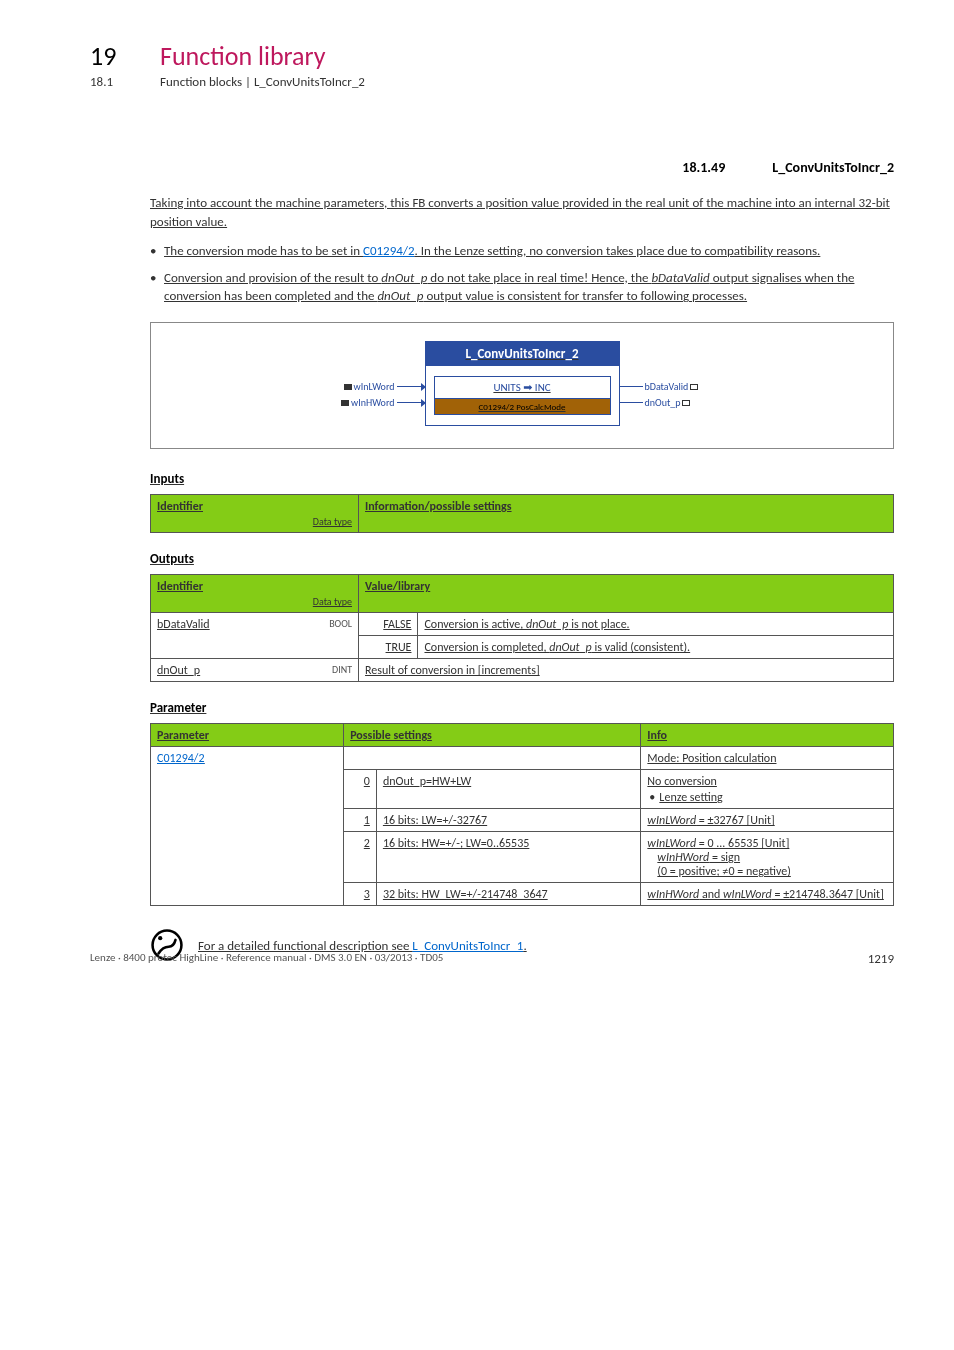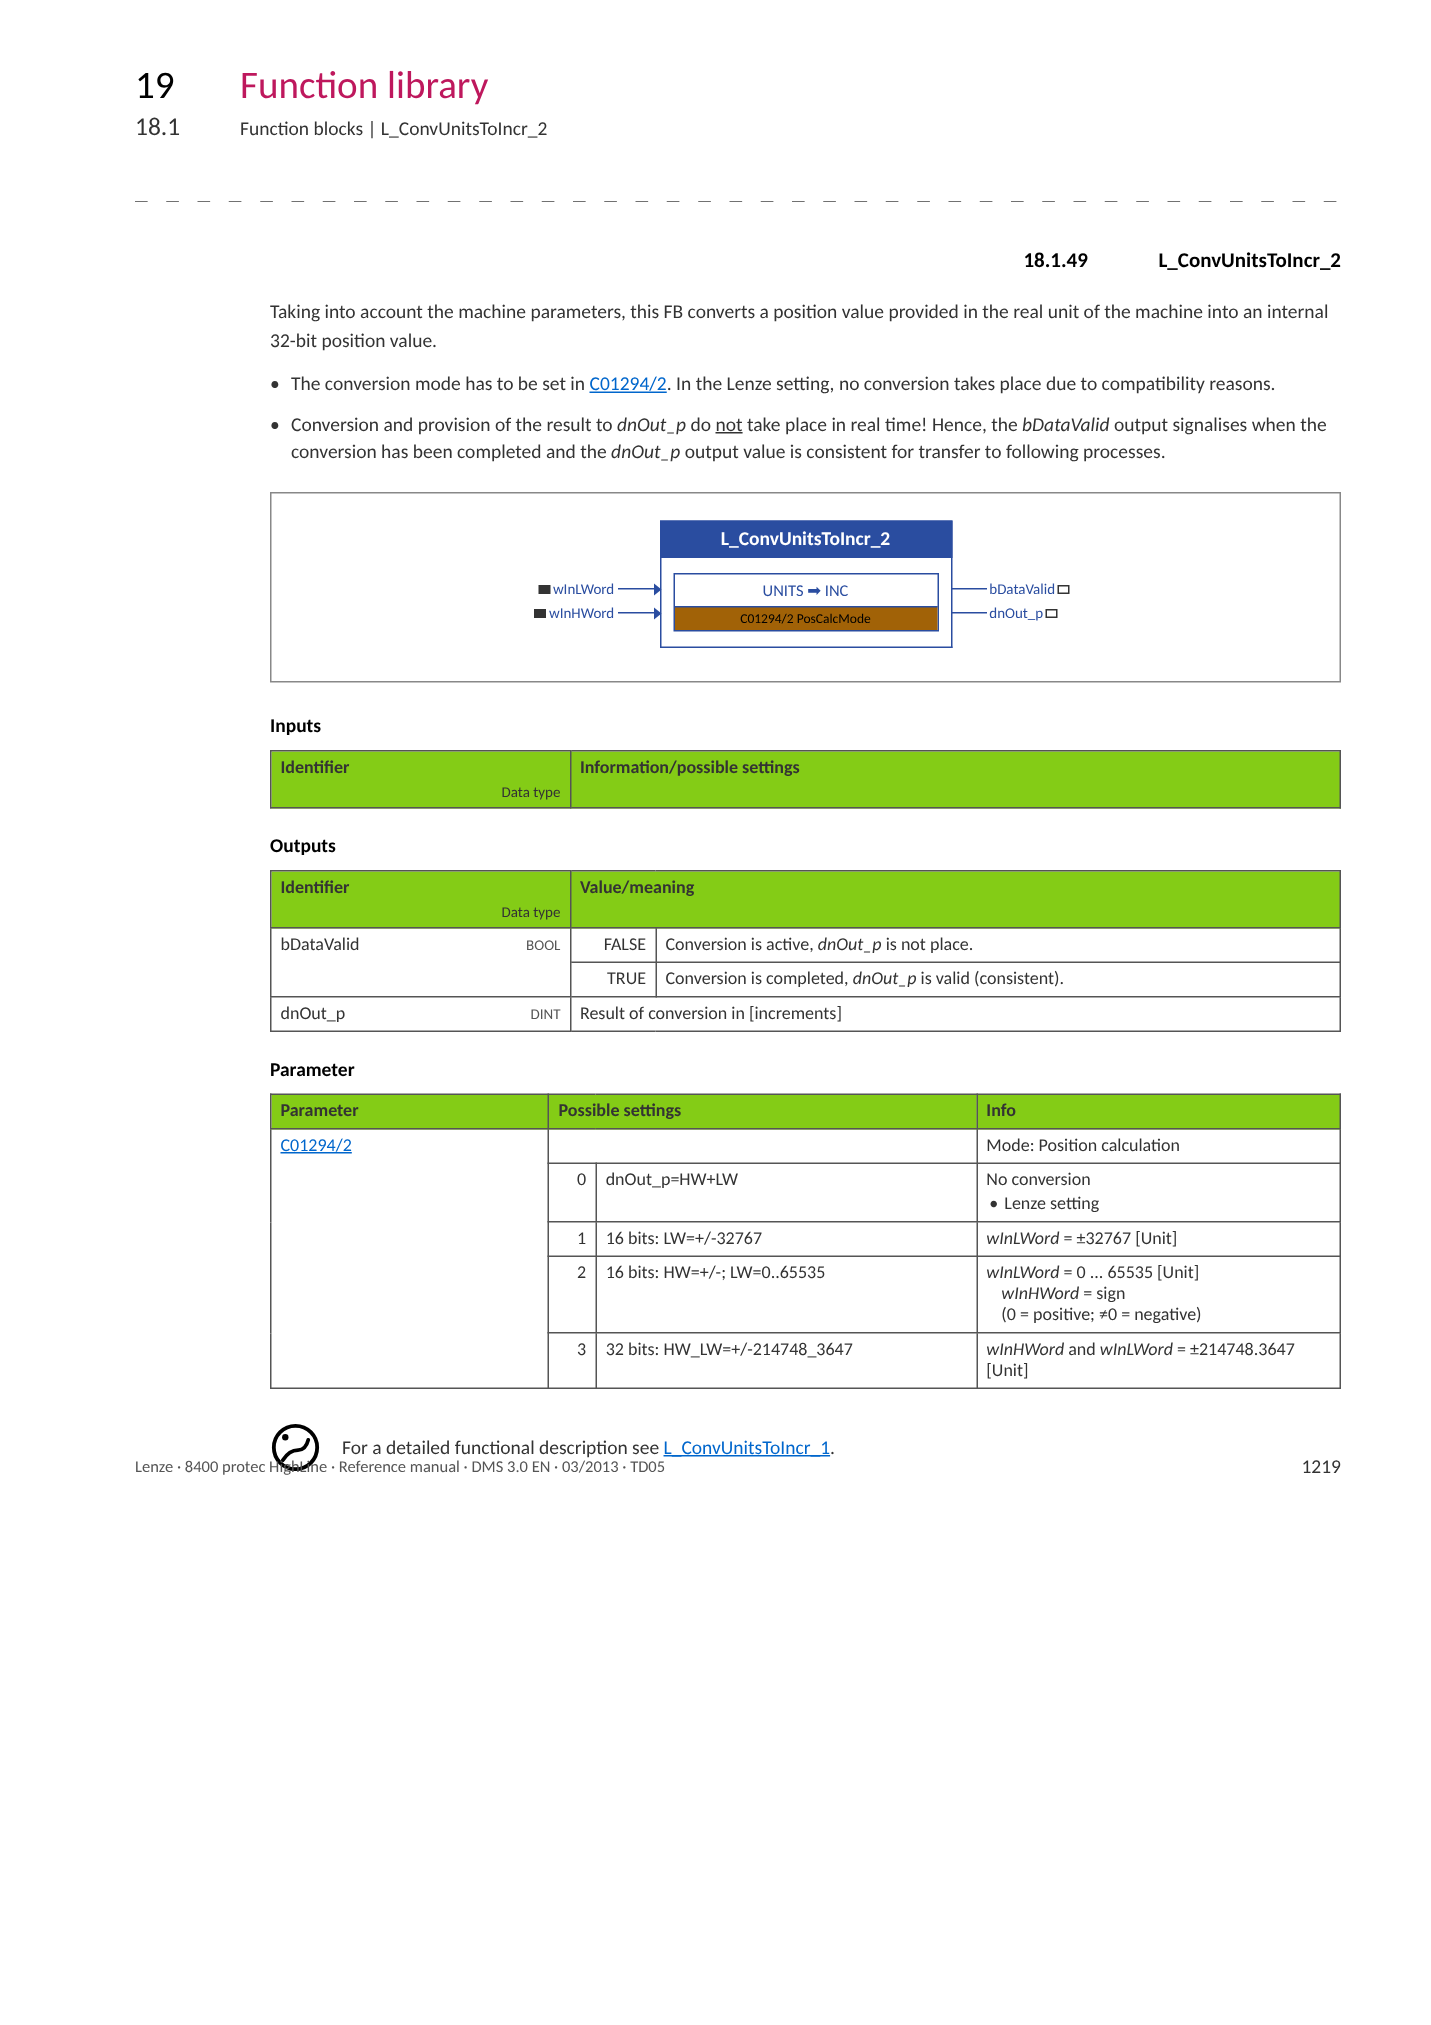--- a/index.html
+++ b/index.html
@@ -32,21 +32,21 @@
       font-size: 26px;
       font-weight: 400;
       color: #be185d;
     }
     .sub-line {
       display: flex;
       align-items: baseline;
       margin-bottom: 10px;
     }
     .sub-num {
-      font-size: 17px;
+      font-size: 13px;
       color: #333;
       width: 70px;
     }
     .sub-title {
       font-size: 13px;
       color: #333;
     }
     .dash-divider {
       letter-spacing: 2px;
       color: #555;
@@ -67,21 +67,22 @@
       font-size: 14px;
       color: #000;
       width: 90px;
     }
     .section-title {
       font-weight: 700;
       font-size: 14px;
       color: #000;
     }
     .content-block {
-      margin-left: 90px;
+      margin-left: 60px;
+      text-decoration: underline;
     }
     .para {
       font-size: 13px;
       line-height: 1.45;
       color: #333;
       margin-bottom: 10px;
     }
     ul.bullets {
       list-style: none;
       margin-bottom: 16px;
@@ -392,21 +393,21 @@
     </table>
 
   <div class="subhead">Outputs</div>
   <table class="data-table">
     <tbody>
         <tr>
       <th class="ident-cell">
         <span>Identifier</span>
         <span class="dtype-header">Data type</span>
       </th>
-      <th colspan="2">Value/meaning</th>
+      <th colspan="2">Value/library</th>
     </tr>
     <tr>
       <td rowspan="2">
         <span>bDataValid</span>
         <span class="dtype">BOOL</span>
       </td>
       <td class="sub-label-cell">FALSE</td>
       <td>
         <span>Conversion is active, </span><span class="italic">dnOut_p</span><span> is not place.</span>
       </td>

